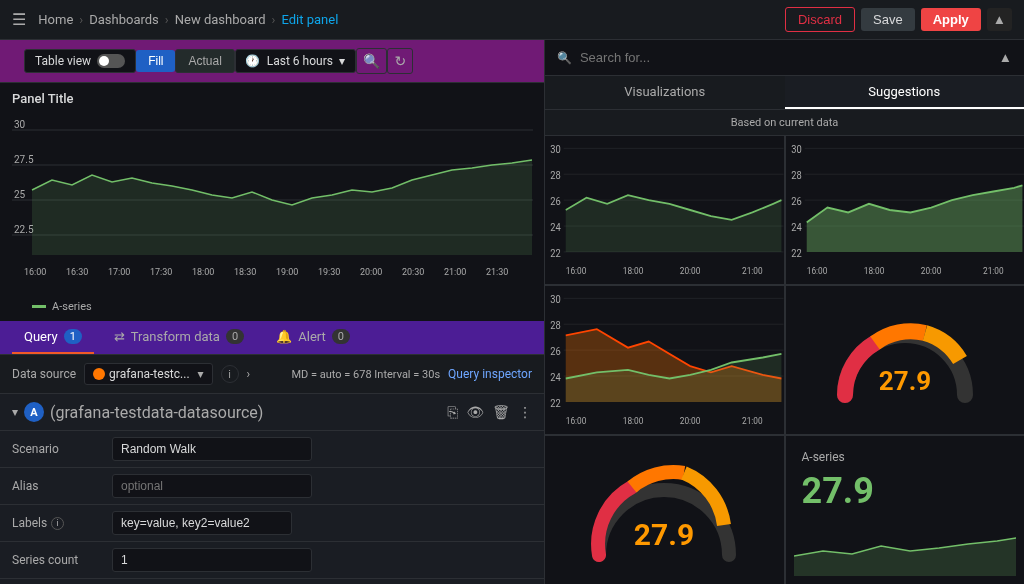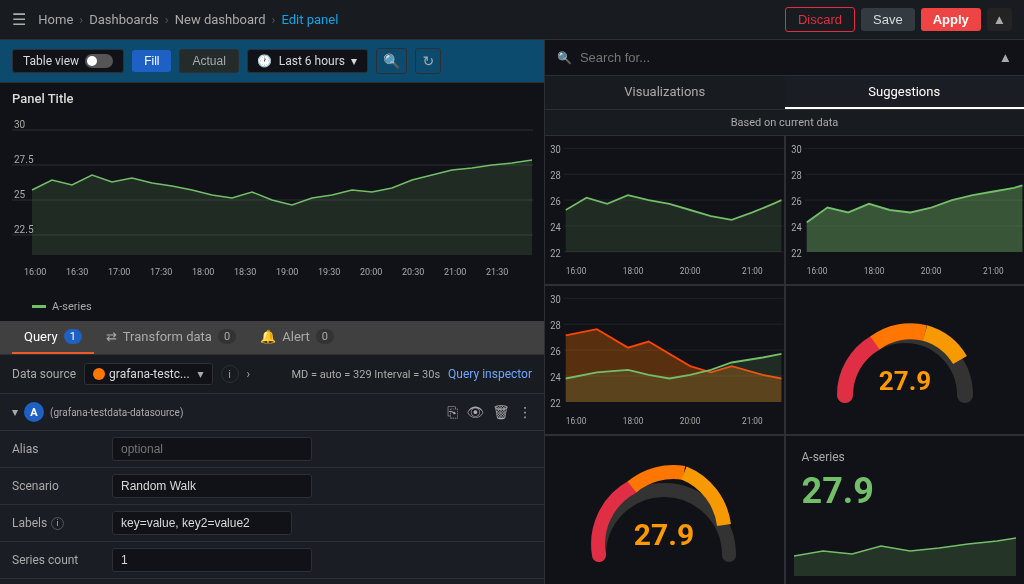--- a/index.html
+++ b/index.html
@@ -59,23 +59,22 @@
       width: 545px;
       display: flex;
       flex-direction: column;
       border-right: 1px solid #2c2f34;
     }
 
     
     .toolbar {
       display: flex;
       align-items: center;
-      gap: 8px;
-      padding: 8px 12px;
-      background: #0c4a6e;
+      padding: 8px 24px;
+      background: #701a75;
       border-bottom: 1px solid #2c2f34;
     }
     .view-toggle {
       display: flex;
       align-items: center;
       gap: 6px;
       background: #111217;
       border: 1px solid #2c2f34;
       border-radius: 3px;
       padding: 4px 10px;
@@ -139,24 +138,24 @@
       font-size: 13px;
       font-weight: 500;
       color: #d8d9da;
       margin-bottom: 4px;
     }
 
     
     .query-tabs {
       display: flex;
       align-items: center;
-      gap: 0;
+      gap: 8px;
       border-bottom: 1px solid #2c2f34;
       padding: 0 12px;
-      background: #404040;
+      background: #4c1d95;
     }
     .query-tab {
       display: flex;
       align-items: center;
       gap: 6px;
       padding: 8px 12px;
       cursor: pointer;
       border-bottom: 2px solid transparent;
       font-size: 13px;
       color: #aaa;
@@ -242,21 +241,21 @@
       border-radius: 50%;
       background: #1f60c4;
       color: #fff;
       display: flex;
       align-items: center;
       justify-content: center;
       font-size: 11px;
       font-weight: bold;
       margin-right: 6px;
     }
-    .query-ds-name { color: #aaa; font-size: 10px; }
+    .query-ds-name { color: #aaa; font-size: 16px; }
     .query-actions {
       margin-left: auto;
       display: flex;
       gap: 8px;
       color: #aaa;
     }
     .query-action-btn { background: none; border: none; color: #aaa; cursor: pointer; font-size: 14px; }
     .form-row {
       display: flex;
       align-items: center;
@@ -480,46 +479,46 @@
 
     <div class="data-source-row">
       <span class="ds-label">Data source</span>
       <div class="ds-selector">
         <div class="ds-icon"></div>
         <span>grafana-testc...</span>
         <span style="color:#aaa;margin-left:4px;">▾</span>
       </div>
       <button class="ds-info-btn">i</button>
       <span style="color:#aaa;font-size:12px;">›</span>
-      <span class="ds-meta">MD = auto = 329   Interval = 30s</span>
+      <span class="ds-meta">MD = auto = 678   Interval = 30s</span>
       <a class="query-inspector-link">Query inspector</a>
     </div>
 
     <div class="query-body">
       <div class="query-header-row">
         <span style="color:#aaa;margin-right:6px;cursor:pointer;">▾</span>
         <div class="query-letter">A</div>
         <span class="query-ds-name">(grafana-testdata-datasource)</span>
         <div class="query-actions">
           <button class="query-action-btn" title="Duplicate">⎘</button>
           <button class="query-action-btn" title="Hide">👁</button>
           <button class="query-action-btn" title="Delete">🗑</button>
           <button class="query-action-btn" title="More">⋮</button>
         </div>
       </div>
 
       <div class="form-row">
-        <div class="form-label">Alias</div>
-        <input class="form-input" type="text" placeholder="optional" value="" style="">
-      </div>
-      <div class="form-row">
         <div class="form-label">Scenario</div>
         <select class="form-select">
           <option>Random Walk</option>
         </select>
+      </div>
+      <div class="form-row">
+        <div class="form-label">Alias</div>
+        <input class="form-input" type="text" placeholder="optional" value="" style="">
       </div>
       <div class="form-row">
         <div class="form-label">
           Labels
           <span style="border:1px solid #555;border-radius:50%;width:13px;height:13px;display:inline-flex;align-items:center;justify-content:center;font-size:9px;cursor:pointer;">i</span>
         </div>
         <input class="form-input" type="text" value="key=value, key2=value2" style="max-width: 180px;">
       </div>
       <div class="form-row">
         <div class="form-label">Series count</div>

